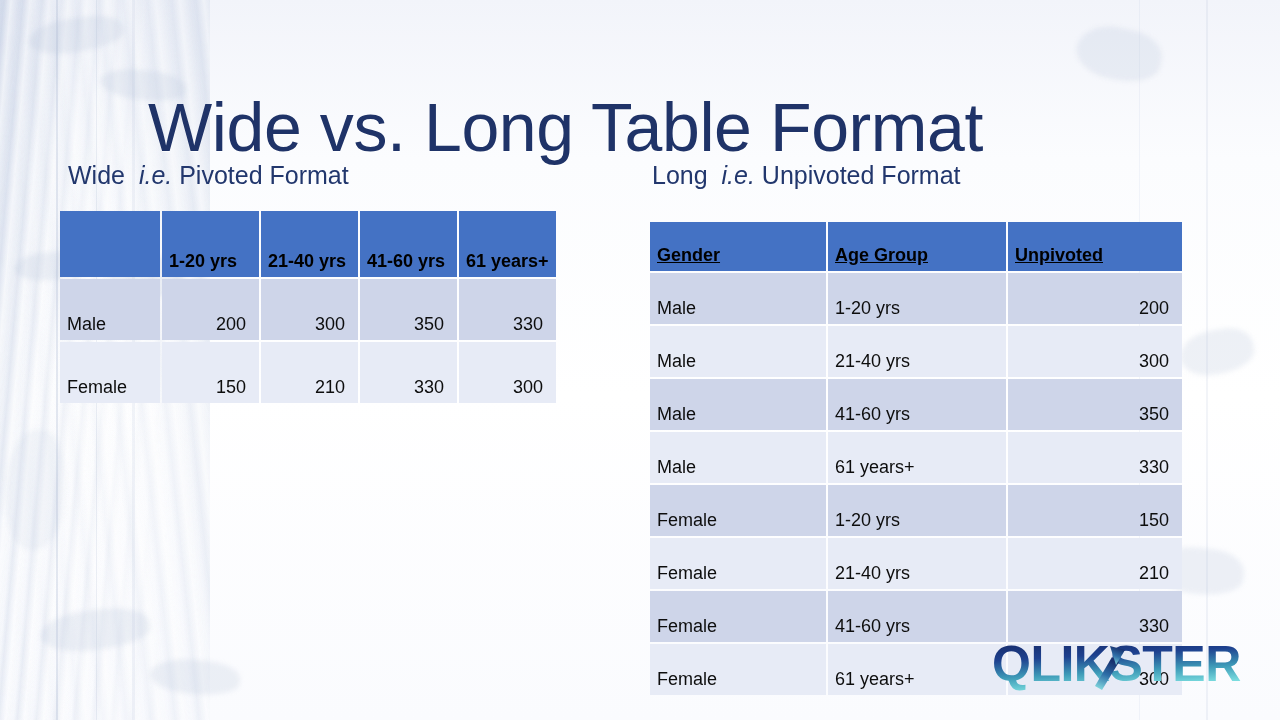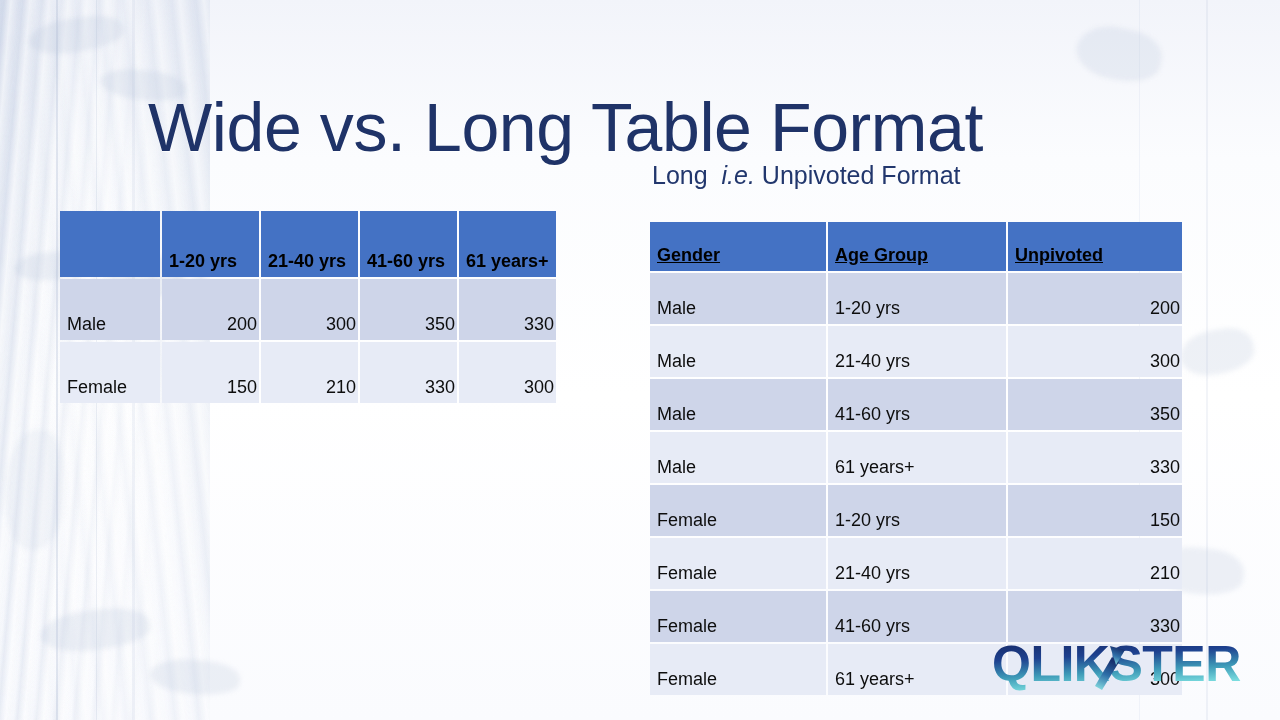--- a/index.html
+++ b/index.html
@@ -119,21 +119,21 @@
   .data-table {
     position: absolute;
     border-collapse: separate;
     border-spacing: 2px;
     table-layout: fixed;
     font-size: 18px;
     color: #0d0d0d;
   }
   .data-table th,
   .data-table td {
-    padding: 3px 2px 5px 7px;
+    padding: 3px 13px 5px 7px;
     vertical-align: bottom;
     overflow: hidden;
     white-space: nowrap;
   }
   .data-table th {
     background: #4472C4;
     color: #000000;
     font-weight: bold;
     text-align: left;
     height: 54px;
@@ -203,20 +203,25 @@
     <div class="bg-blob b5"></div>
     <div class="bg-blob b6"></div>
     <div class="bg-blob b7"></div>
     <div class="bg-blob b8"></div>
     <div class="bg-blob b9"></div>
     <div class="bg-blob b10"></div>
   </div>
 
   <div id="slide-title">Wide vs. Long Table Format</div>
 
+  <div id="caption-wide" class="section-caption">
+    <span>Wide</span>&nbsp;
+    <span class="ie">i.e.</span>
+    <span>Pivoted Format</span>
+  </div>
 
   <div id="caption-long" class="section-caption">
     <span>Long</span>&nbsp;
     <span class="ie">i.e.</span>
     <span>Unpivoted Format</span>
   </div>
 
   <table id="table-wide" class="data-table">
     <colgroup>
       <col class="c-label">

